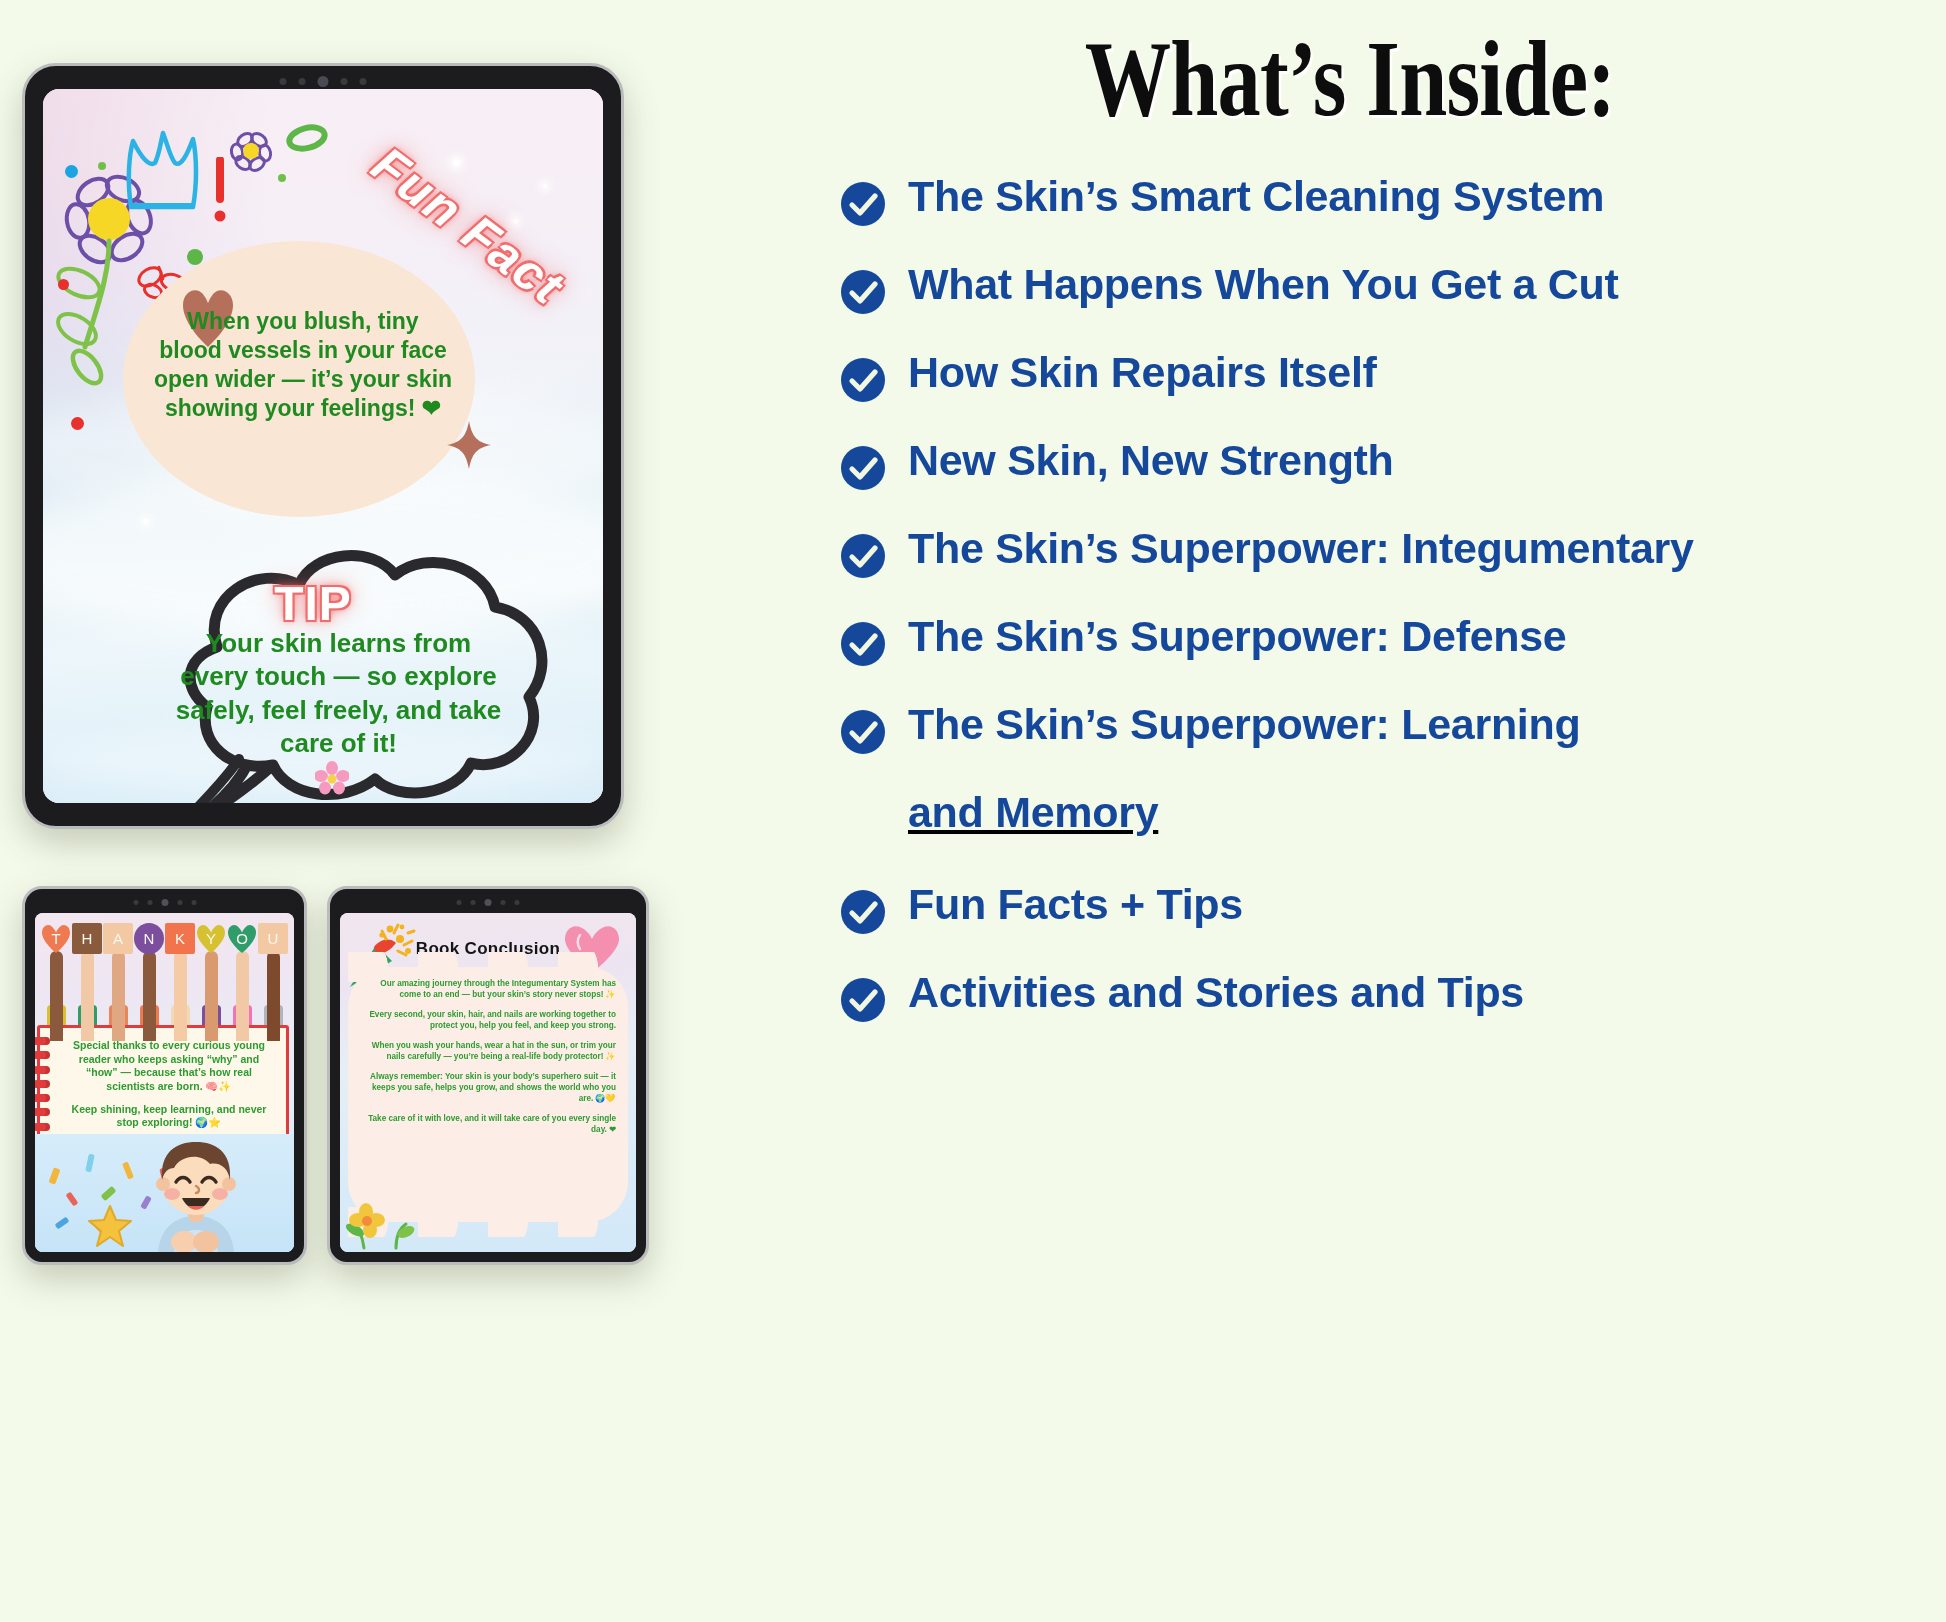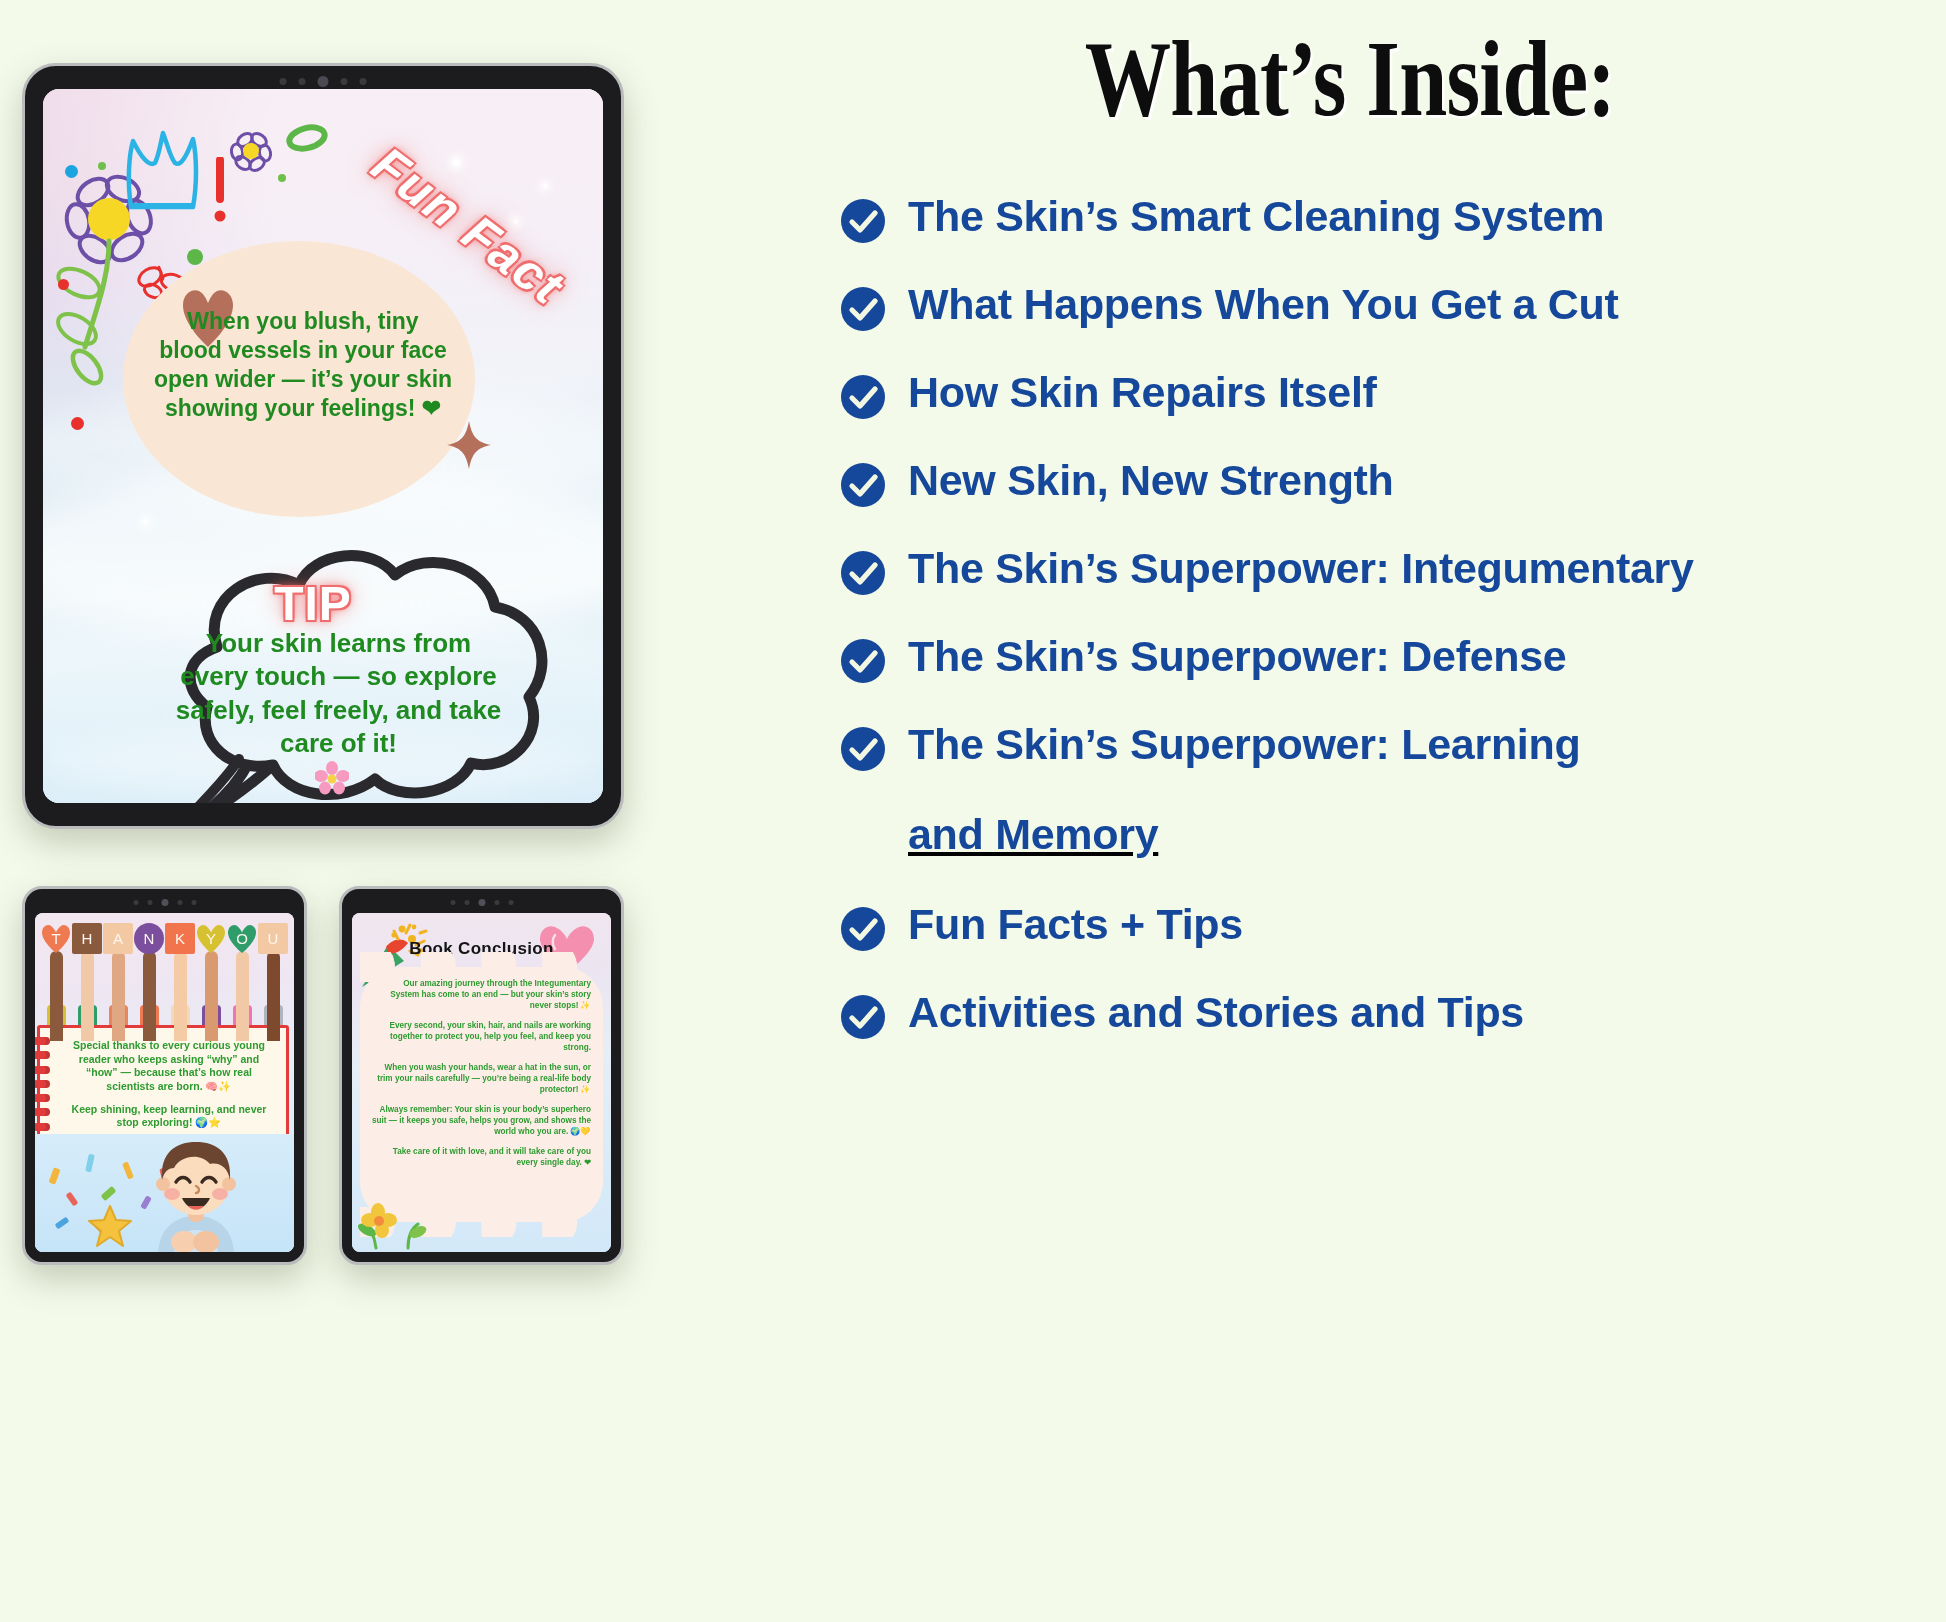--- a/index.html
+++ b/index.html
@@ -49,21 +49,21 @@
   .checklist {
     position: absolute;
     left: 10px;
     top: 172px;
     width: 1106px;
     list-style: none;
   }
 
   .check-item {
     display: flex;
-    align-items: center;
+    align-items: flex-start;
     min-height: 88px;
     margin-bottom: 0;
   }
   .check-item.wrap-line { min-height: 92px; text-decoration: underline; }
 
   .check-icon {
     flex: 0 0 auto;
     width: 46px;
     height: 46px;
     margin-top: 9px;
@@ -135,23 +135,23 @@
   }
   #tablet-thanks .screen {
     left: 10px; top: 24px; right: 10px; bottom: 10px;
     border-radius: 8px;
   }
   #tablet-thanks .camera-dots { top: 10px; left: 50%; transform: translateX(-50%); gap: 9px; }
   #tablet-thanks .camera-dots i { width: 5px; height: 5px; }
   #tablet-thanks .camera-dots i.big { width: 7px; height: 7px; background: #505058; }
 
   #tablet-conclusion {
-    left: 339px;
+    left: 327px;
     top: 886px;
-    width: 285px;
+    width: 322px;
     height: 379px;
     border-radius: 20px;
   }
   #tablet-conclusion .screen {
     left: 10px; top: 24px; right: 10px; bottom: 10px;
     border-radius: 8px;
   }
   #tablet-conclusion .camera-dots { top: 10px; left: 50%; transform: translateX(-50%); gap: 9px; }
   #tablet-conclusion .camera-dots i { width: 5px; height: 5px; }
   #tablet-conclusion .camera-dots i.big { width: 7px; height: 7px; background: #505058; }

